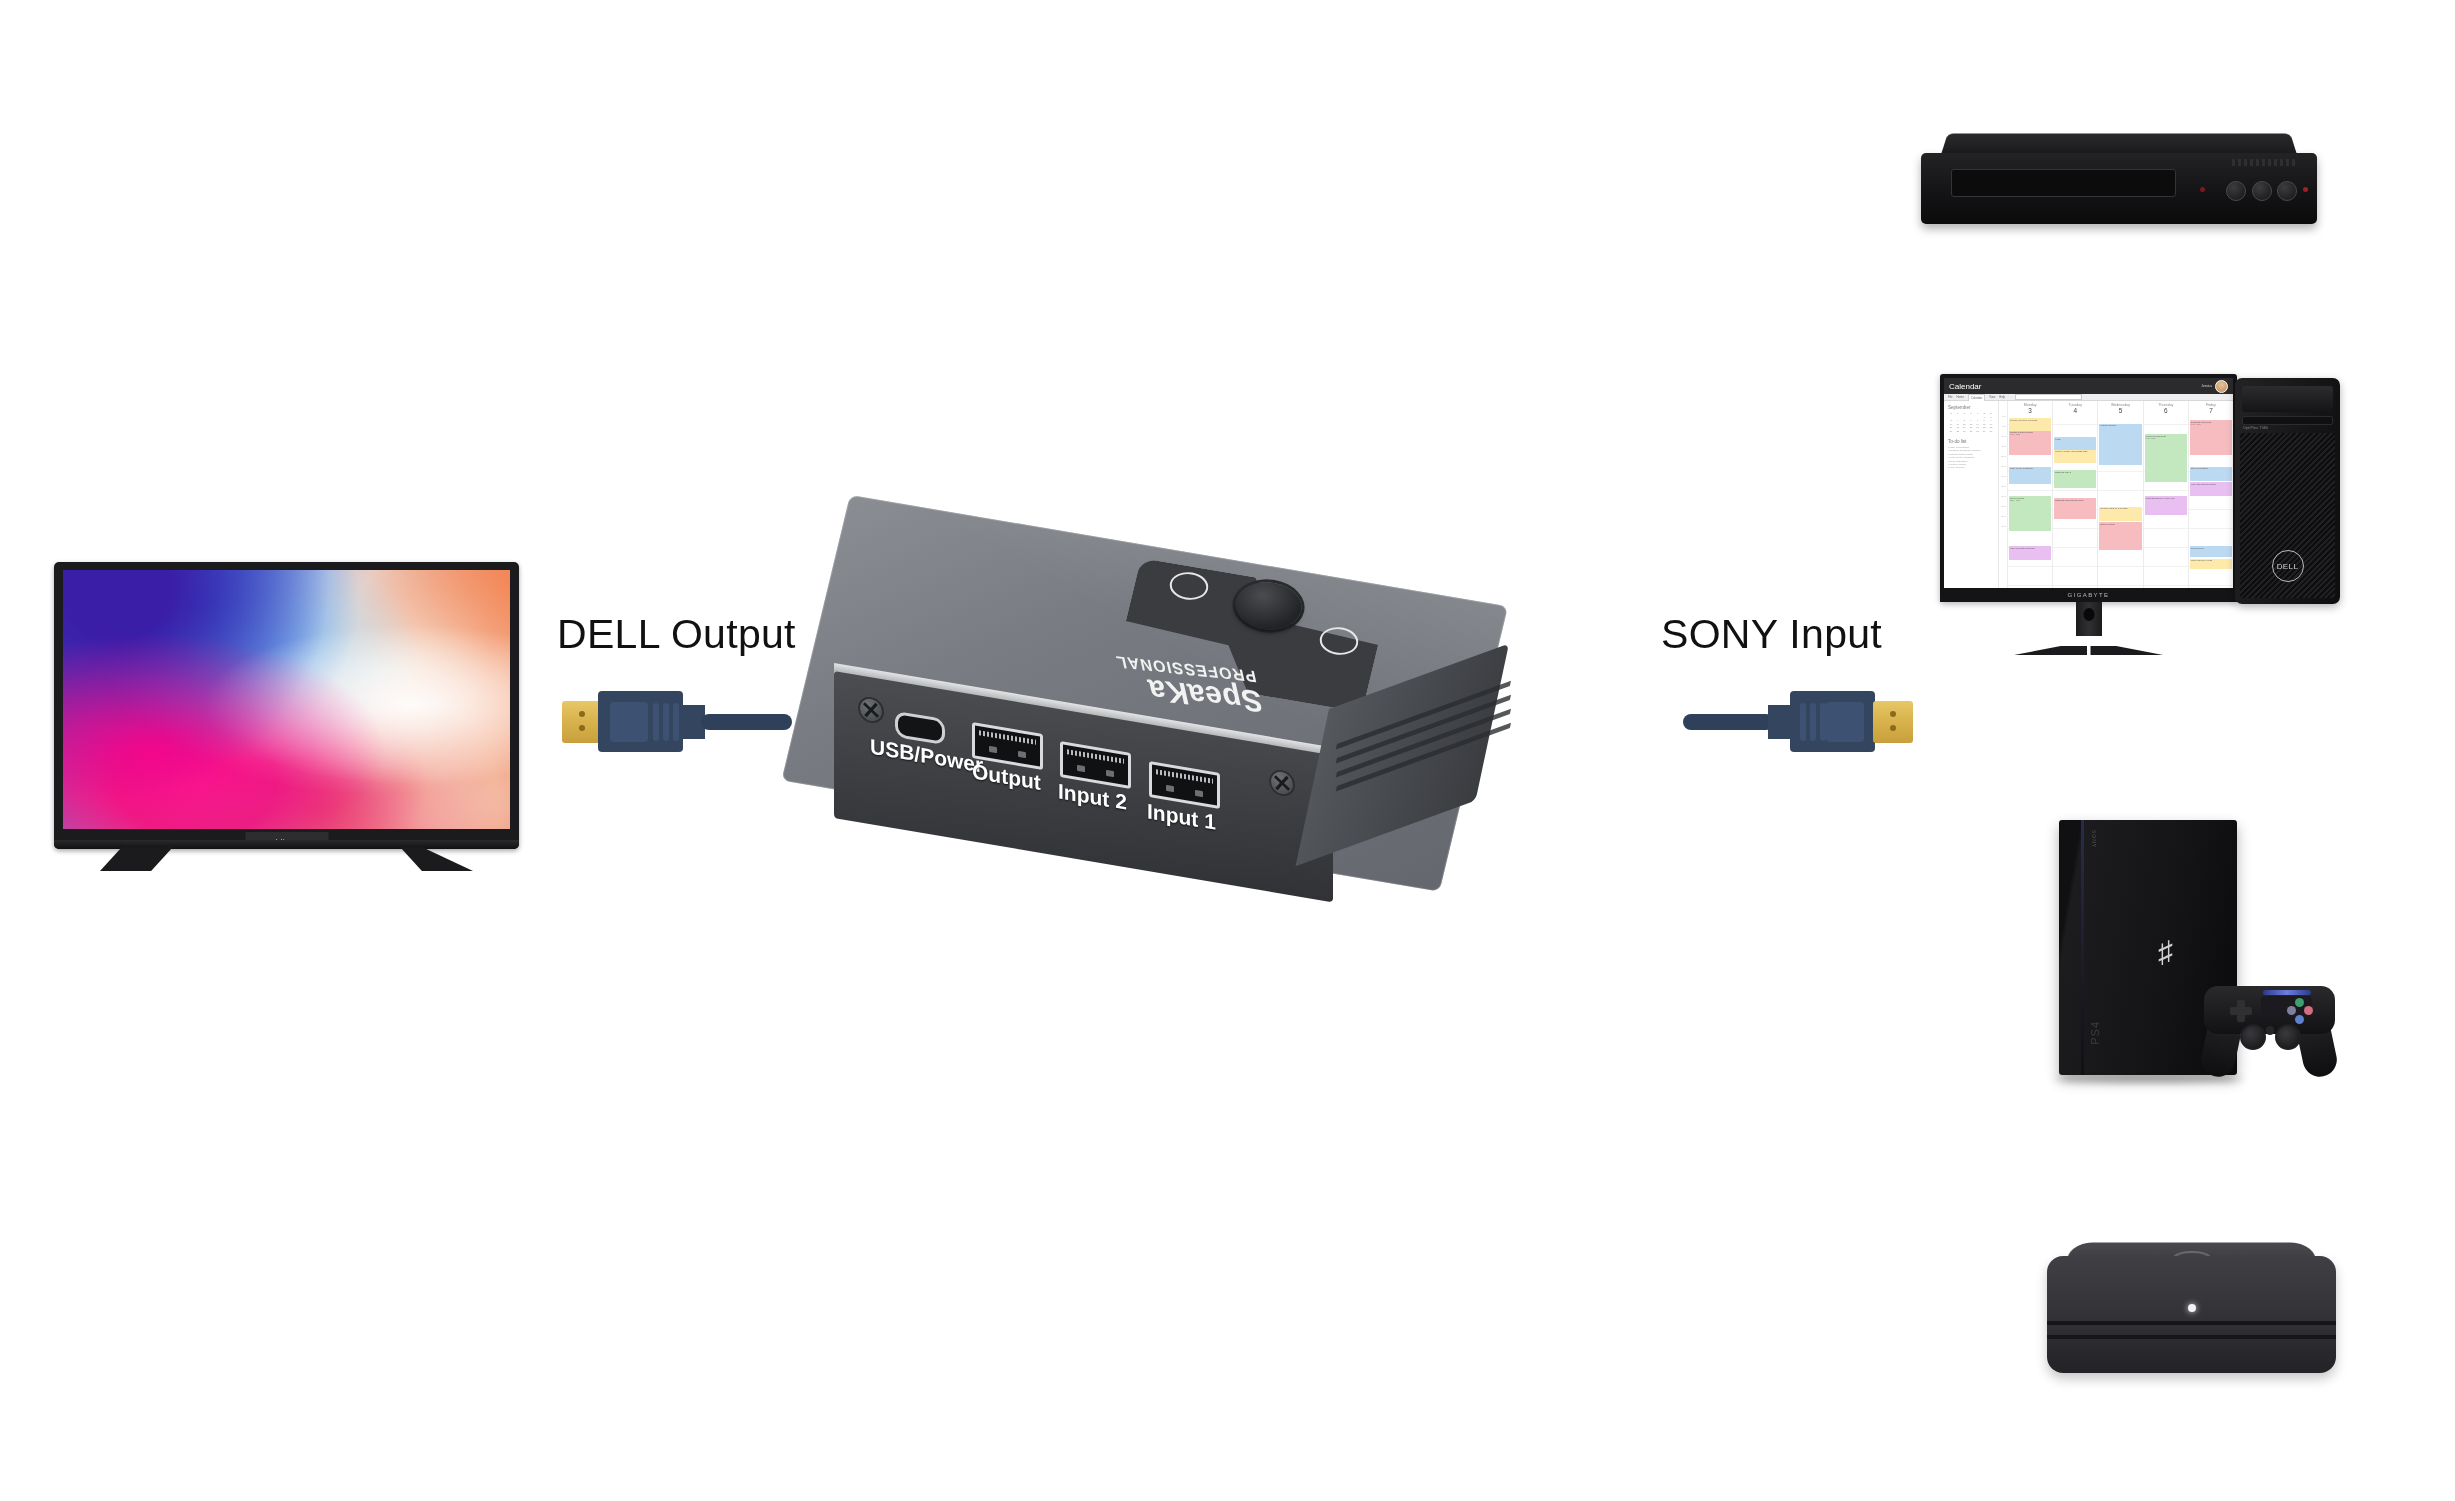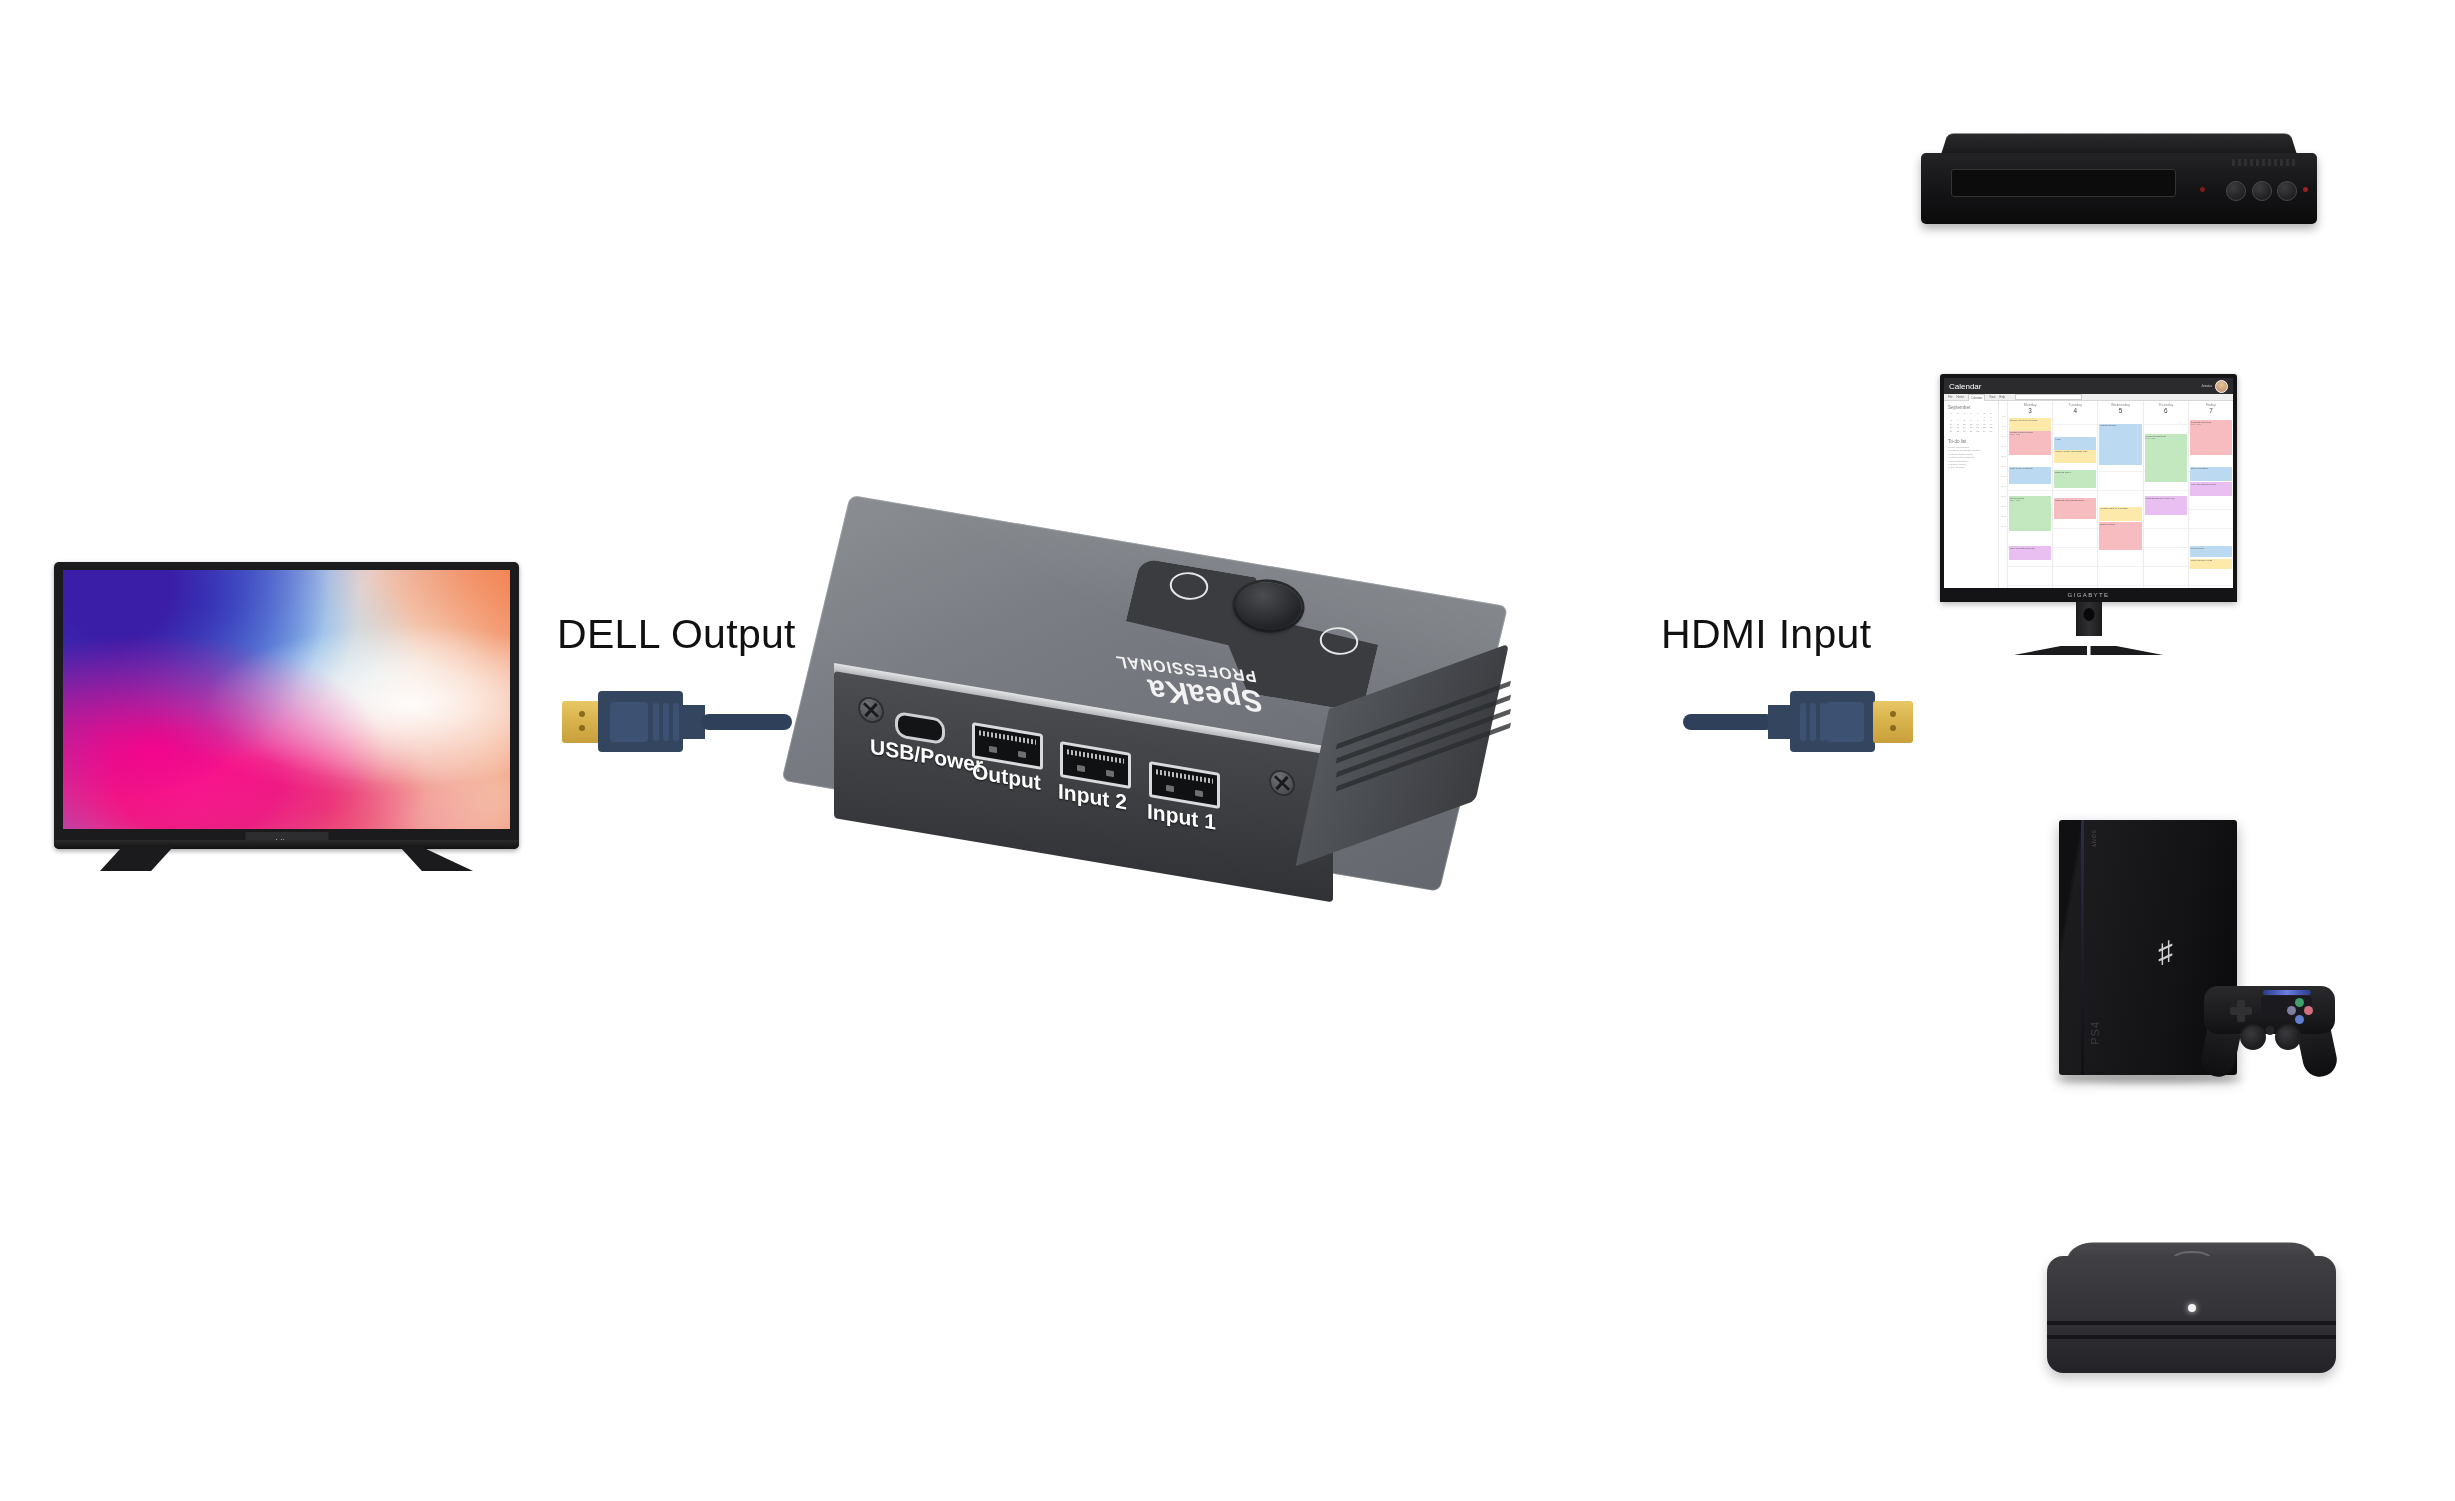--- a/index.html
+++ b/index.html
@@ -324,21 +324,21 @@
     <div class="plabel" style="left:236px;top:300px;">Input 2</div>
 
     <div class="port" style="left:327px;top:282px;width:65px;height:30px;">
       <span class="pins"></span>
         <span class="tab" style="left:14px;"></span>
         <span class="tab" style="right:14px;"></span>
     </div>
     <div class="plabel" style="left:325px;top:320px;">Input 1</div>
   </div>
 
-  <div class="abs conn-label" style="left:1661px;top:611px;">HDMI Input</div>
+  <div class="abs conn-label" style="left:1661px;top:611px;">SONY Input</div>
 
   <div class="abs hdmi" style="left:1683px;top:691px;width:230px;">
     <div class="wire" style="left:0;width:91px;"></div>
     <div class="taper" style="left:85px;"></div>
     <div class="body-h" style="left:107px;">
       <span class="pad" style="left:36px;"></span>
       <span class="rib" style="left:10px;"></span>
       <span class="rib" style="left:20px;"></span>
       <span class="rib" style="left:30px;"></span>
     </div>
@@ -572,20 +572,31 @@
       </div>
     </div>
     <div class="mon-neck"></div>
     <div class="mon-hole"></div>
     <div class="mon-base">
       <span class="leg lg-l"></span>
         <span class="leg lg-r"></span>
     </div>
   </div>
 
+  <div class="abs tower">
+    <div class="tw-body">
+      <div class="tw-bay"></div>
+      <div class="tw-slot"></div>
+      <div class="tw-model">OptiPlex 7080</div>
+      <div class="tw-mesh"></div>
+      <div class="tw-logo">
+        <span>DELL</span>
+      </div>
+    </div>
+  </div>
 
   <div class="abs ps">
     <div class="ps-shadow"></div>
     <div class="ps-body">
       <div class="ps-edge"></div>
       <div class="ps-sony">SONY</div>
       <div class="ps-logo">♯</div>
       <div class="ps-mark">PS4</div>
     </div>
     <div class="pad">

